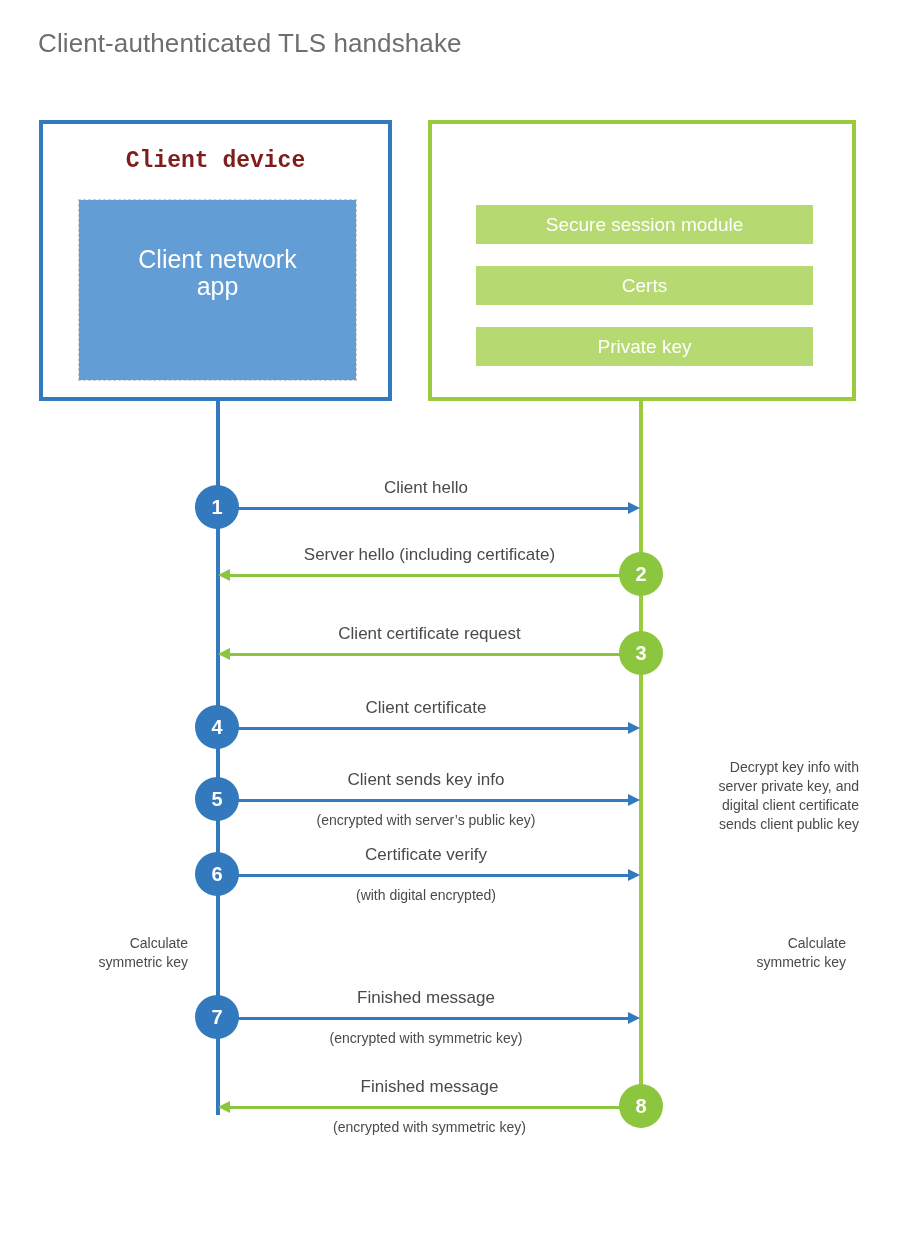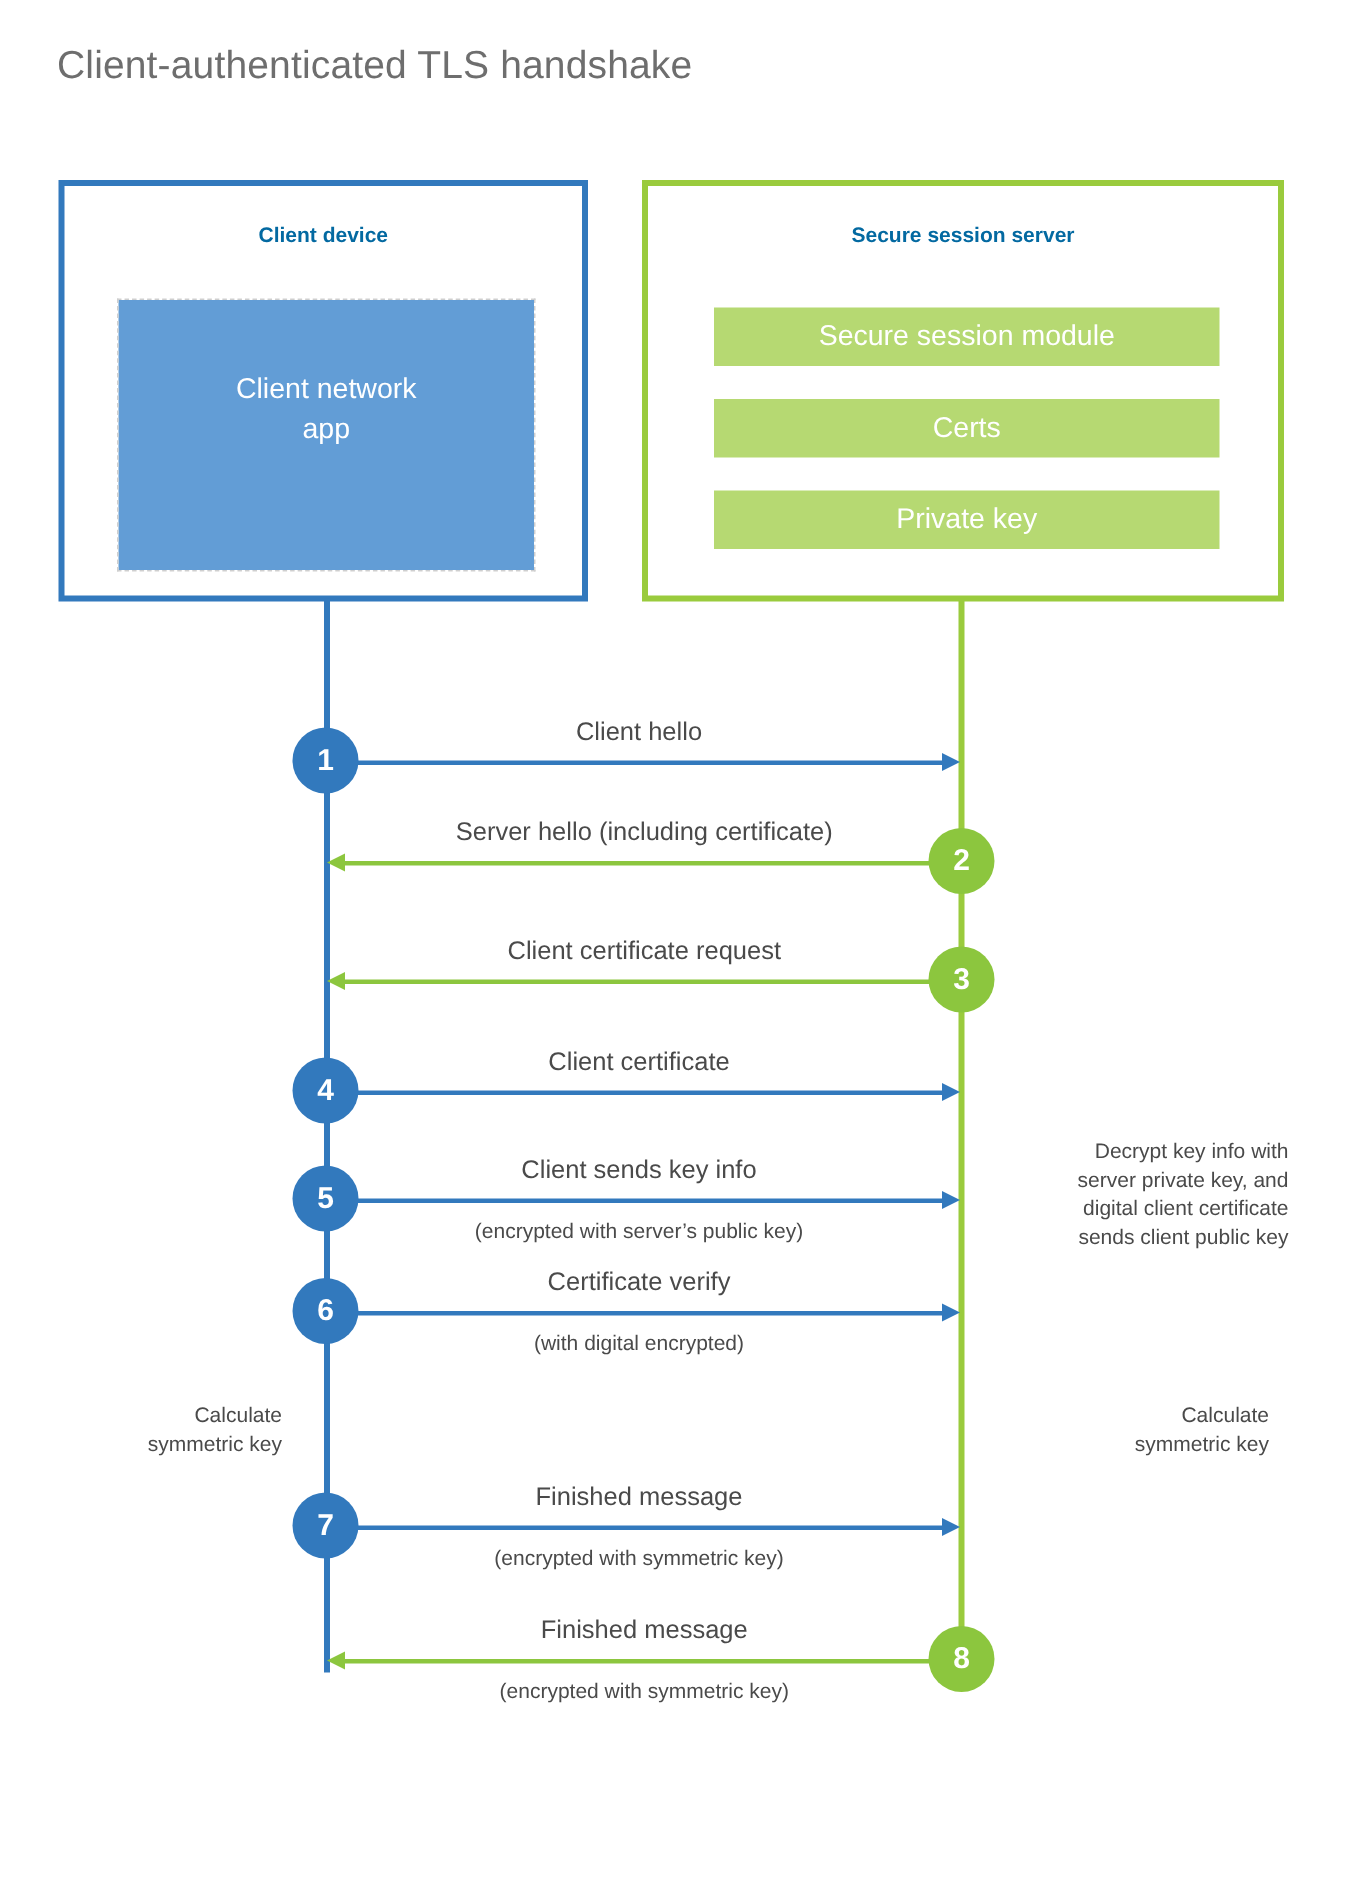--- a/index.html
+++ b/index.html
@@ -46,40 +46,41 @@
   #server-box {
     left: 428px; top: 120px;
     width: 428px; height: 281px;
     border: 4px solid #9acb3d;
   }
   .actor-title {
     position: absolute;
     left: 0; right: 0;
     top: 24px;
     text-align: center;
-    font-size: 14px;
+    font-size: 23px;
     font-weight: bold;
-    color: #0369a1;
+    color: #7f1d1d;
+    font-family: Liberation Mono, monospace;
   }
 
   
   #client-app {
     position: absolute;
     left: 36px;
     top: 76px;
     width: 277px;
     height: 180px;
     background: #629dd6;
     outline: 1px dashed #cfcfcf;
     display: flex;
     align-items: center;
     justify-content: center;
     text-align: center;
     color: #ffffff;
-    font-size: 19px;
+    font-size: 25px;
     line-height: 27px;
     padding-bottom: 34px;
     box-sizing: border-box;
   }
 
   
   .server-bar {
     position: absolute;
     left: 44px;
     width: 337px;
@@ -186,21 +187,20 @@
     <div class="actor-title">Client device</div>
     <div id="client-app">
       <span>
         <span>Client network</span><br>
         <span>app</span>
       </span>
     </div>
   </div>
 
   <div class="abs actor-box" id="server-box">
-    <div class="actor-title">Secure session server</div>
     <div class="server-bar" id="server-bar-0">Secure session module</div>
     <div class="server-bar" id="server-bar-1">Certs</div>
     <div class="server-bar" id="server-bar-2">Private key</div>
   </div>
 
   <div class="abs lifeline" id="client-lifeline"></div>
   <div class="abs lifeline" id="server-lifeline"></div>
 
   <div class="msg" style="left:218px; top:507px; width:423px;">
     <div class="msg-line blue" style="left:0; width:416px;"></div>

